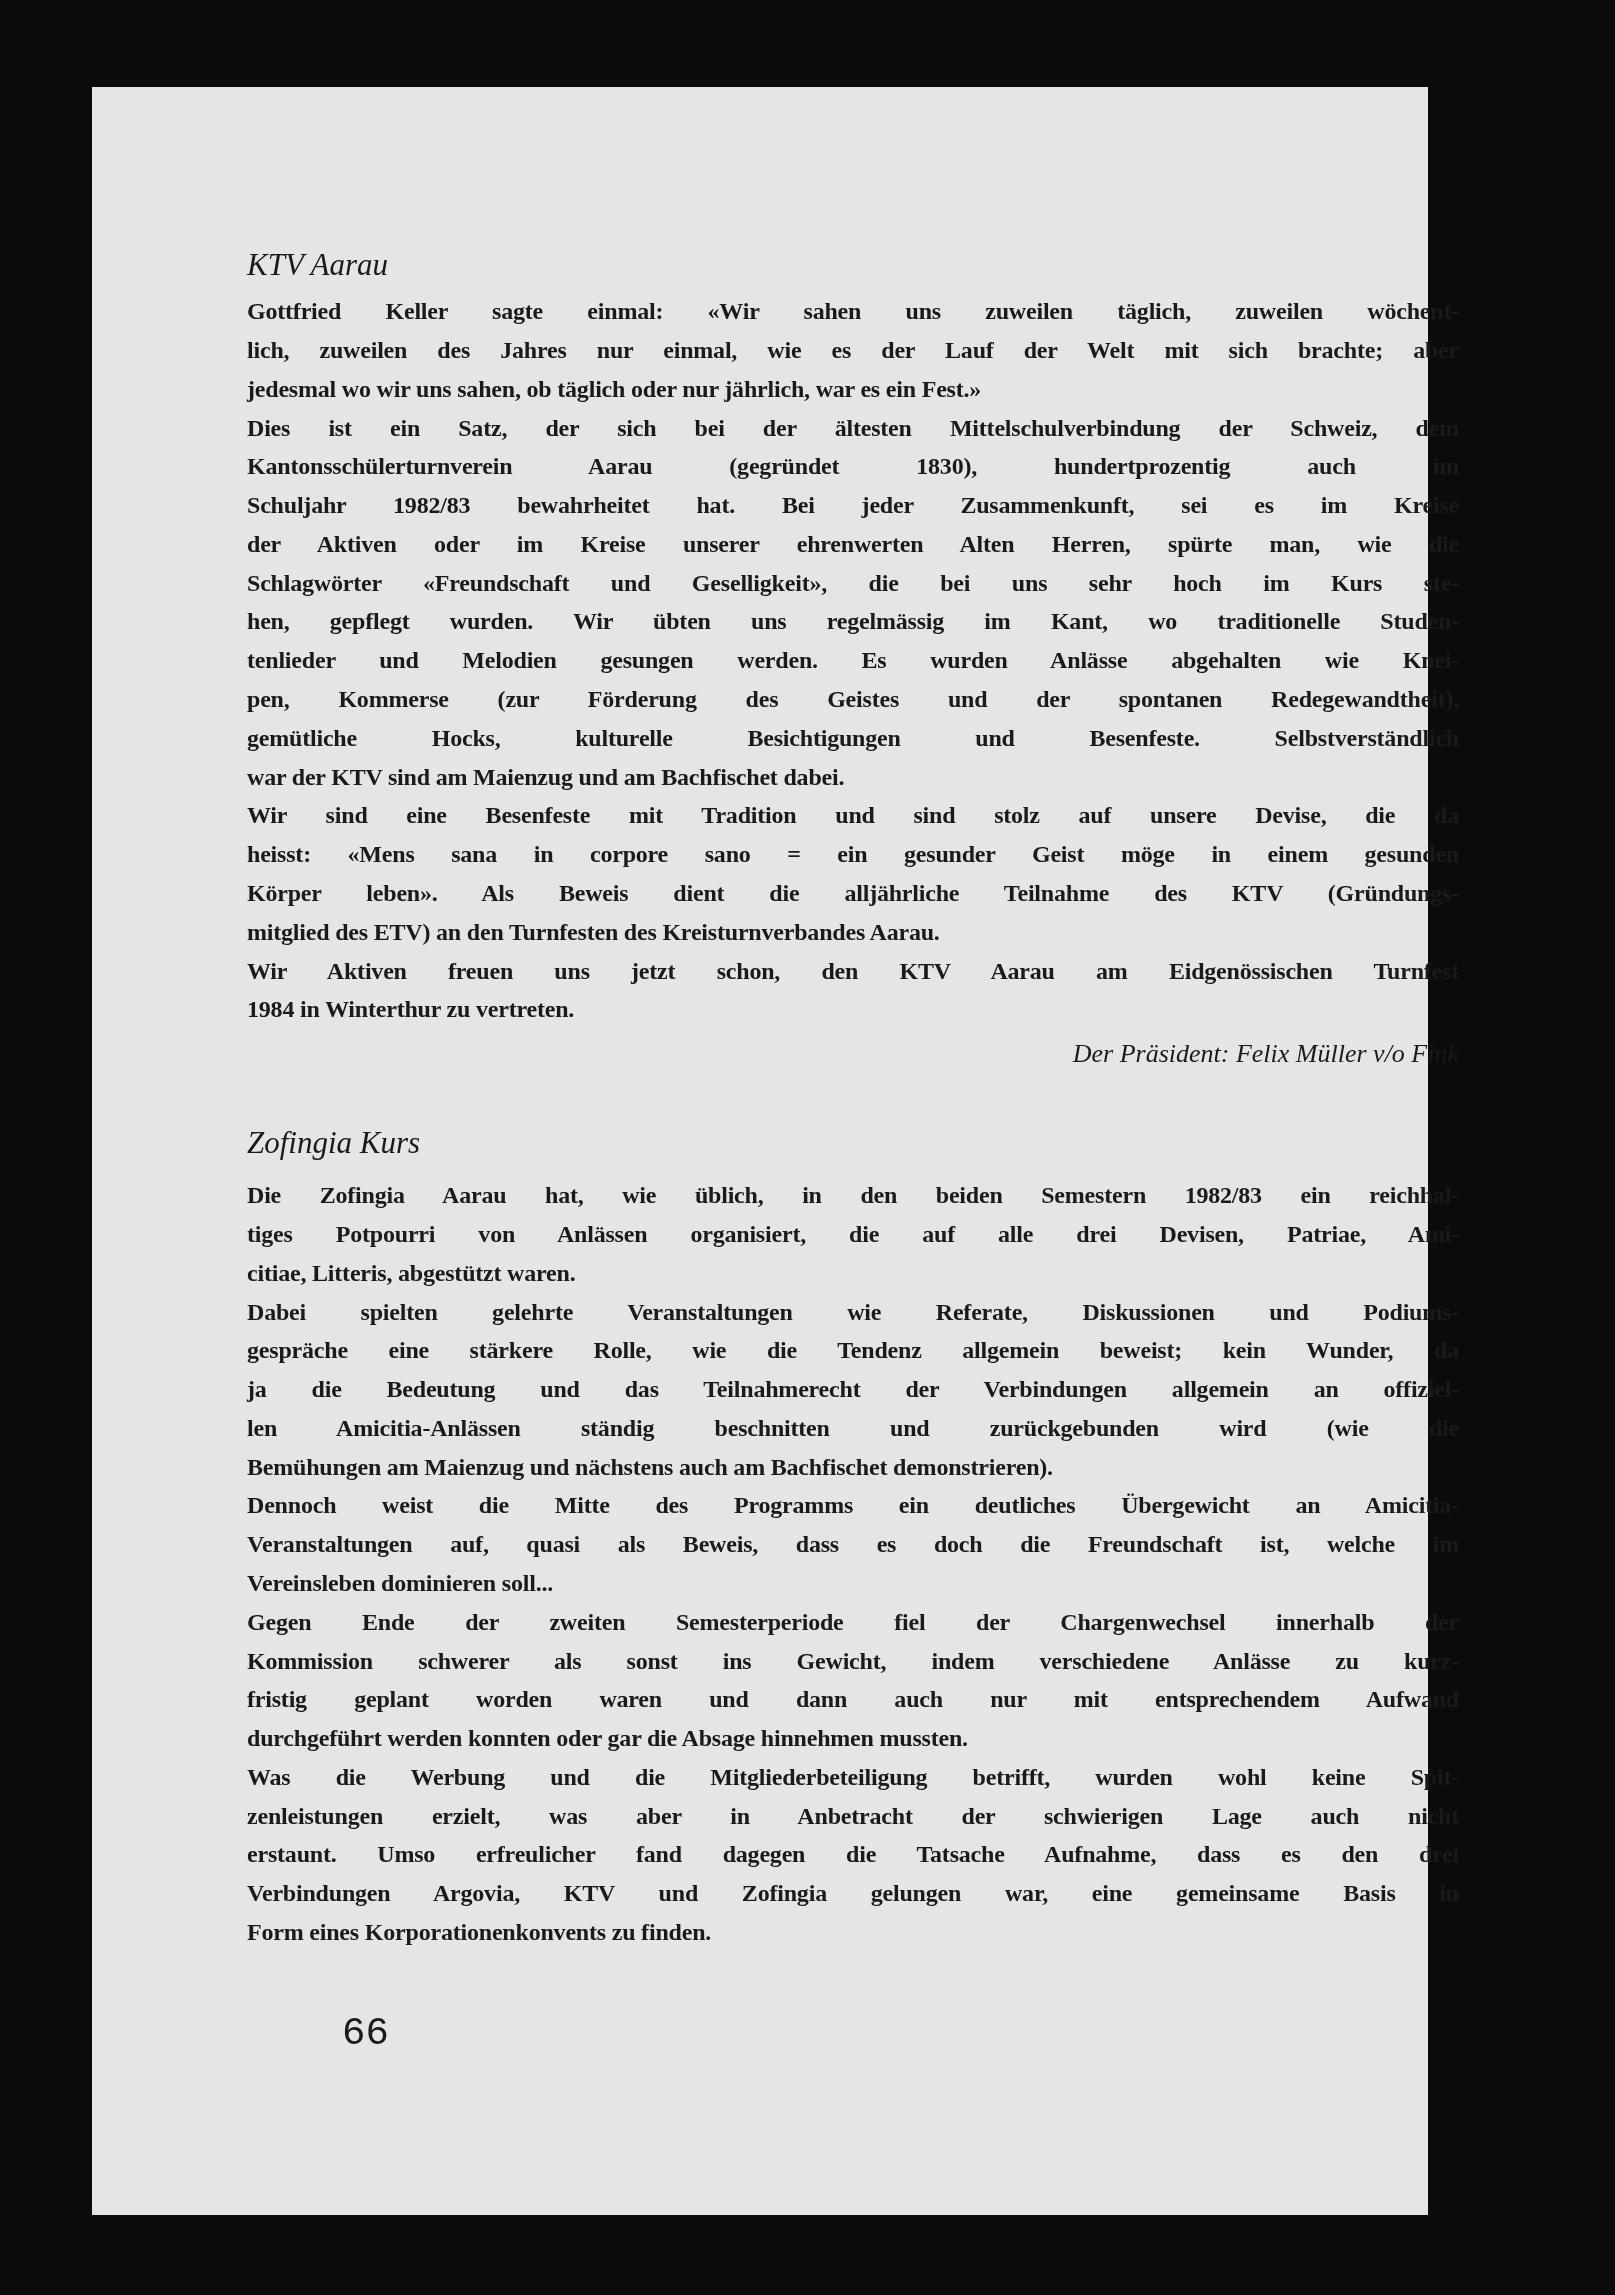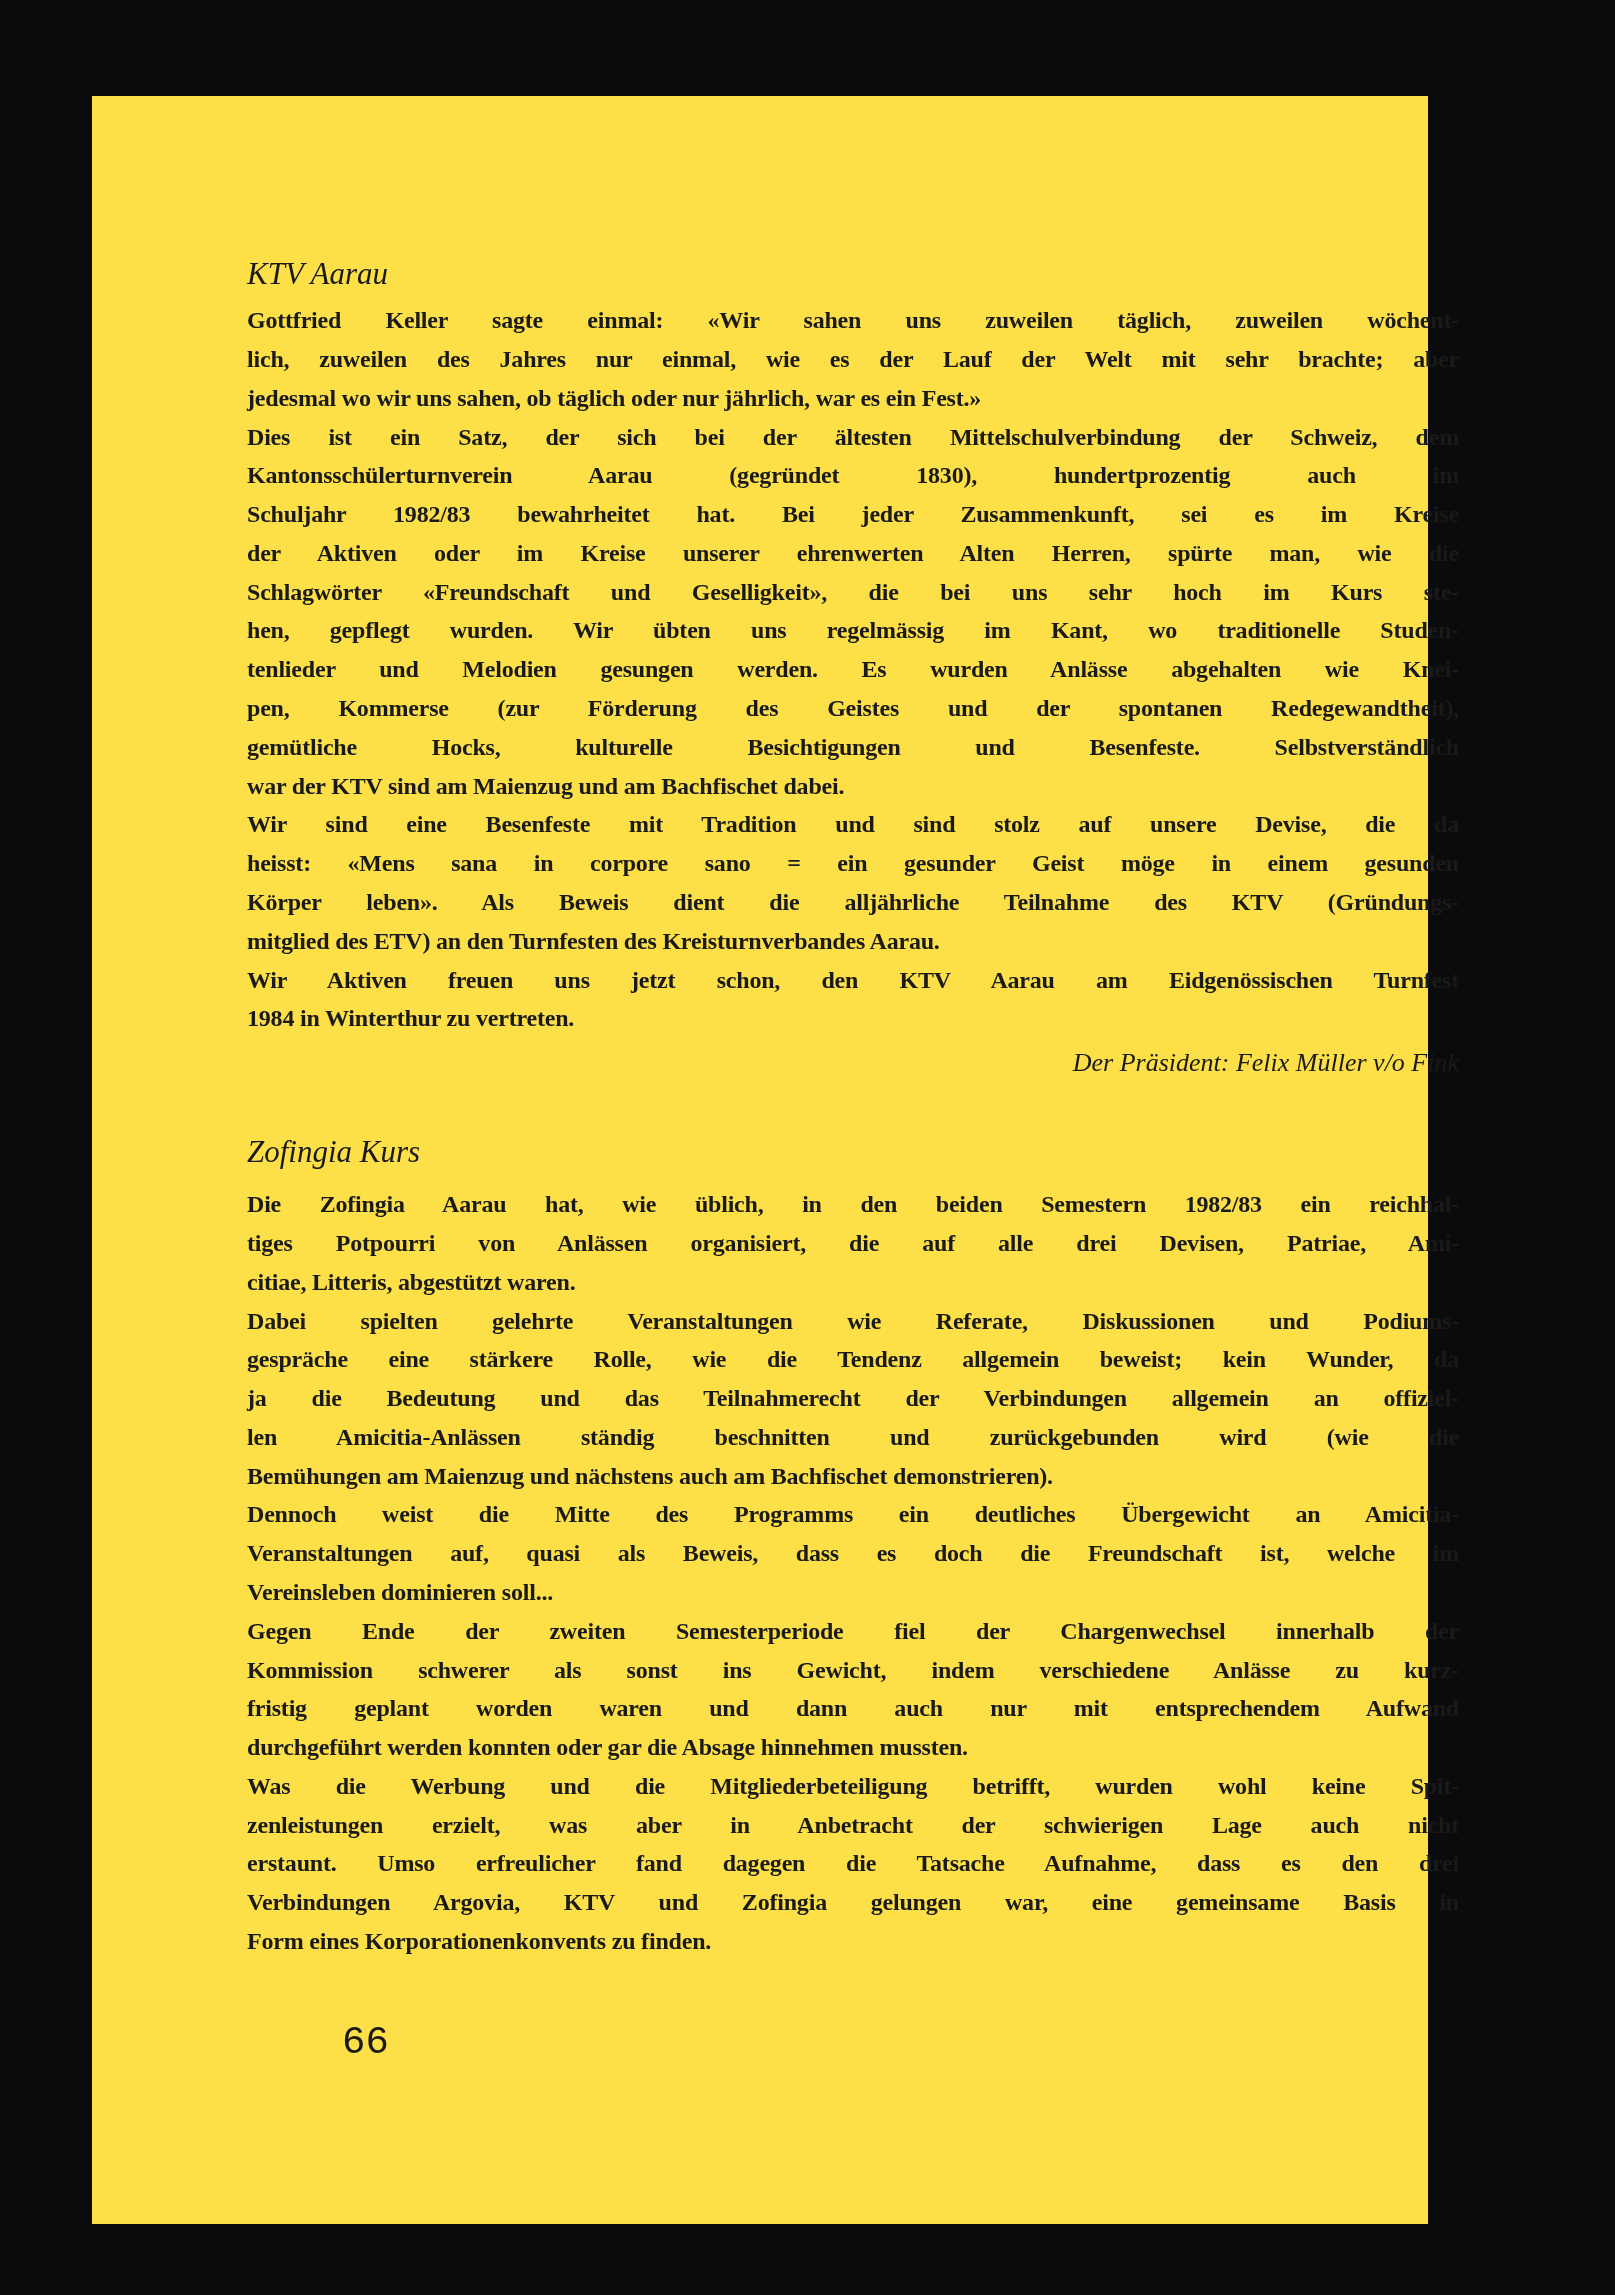--- a/index.html
+++ b/index.html
@@ -9,24 +9,24 @@
     }
     body {
       width: 1616px;
       height: 2295px;
       position: relative;
       overflow: hidden;
     }
     .page {
       position: absolute;
       left: 92px;
-      top: 96px;
+      top: 87px;
       width: 1336px;
       height: 2128px;
-      background: #fde047;
+      background: #e5e5e5;
     }
     .content {
       position: absolute;
       left: 155px;
       top: 0;
       width: 1212px;
       font-family: "Liberation Serif", "DejaVu Serif", serif;
       color: #1a1a1a;
     }
     .line {
@@ -74,21 +74,21 @@
   </style>
 </head>
 <body>
 
 <div class="page">
   <div class="content">
 
     <div class="heading" style="top:158px;">KTV Aarau</div>
 
     <div class="line justify" style="top:205px;">Gottfried Keller sagte einmal: «Wir sahen uns zuweilen täglich, zuweilen wöchent-</div>
-    <div class="line justify" style="top:244px;">lich, zuweilen des Jahres nur einmal, wie es der Lauf der Welt mit sehr brachte; aber</div>
+    <div class="line justify" style="top:244px;">lich, zuweilen des Jahres nur einmal, wie es der Lauf der Welt mit sich brachte; aber</div>
     <div class="line" style="top:283px;">jedesmal wo wir uns sahen, ob täglich oder nur jährlich, war es ein Fest.»</div>
     <div class="line justify" style="top:322px;">Dies ist ein Satz, der sich bei der ältesten Mittelschulverbindung der Schweiz, dem</div>
     <div class="line justify" style="top:360px;">Kantonsschülerturnverein Aarau (gegründet 1830), hundertprozentig auch im</div>
     <div class="line justify" style="top:399px;">Schuljahr 1982/83 bewahrheitet hat. Bei jeder Zusammenkunft, sei es im Kreise</div>
     <div class="line justify" style="top:438px;">der Aktiven oder im Kreise unserer ehrenwerten Alten Herren, spürte man, wie die</div>
     <div class="line justify" style="top:477px;">Schlagwörter «Freundschaft und Geselligkeit», die bei uns sehr hoch im Kurs ste-</div>
     <div class="line justify" style="top:515px;">hen, gepflegt wurden. Wir übten uns regelmässig im Kant, wo traditionelle Studen-</div>
     <div class="line justify" style="top:554px;">tenlieder und Melodien gesungen werden. Es wurden Anlässe abgehalten wie Knei-</div>
     <div class="line justify" style="top:593px;">pen, Kommerse (zur Förderung des Geistes und der spontanen Redegewandtheit),</div>
     <div class="line justify" style="top:632px;">gemütliche Hocks, kulturelle Besichtigungen und Besenfeste. Selbstverständlich</div>

